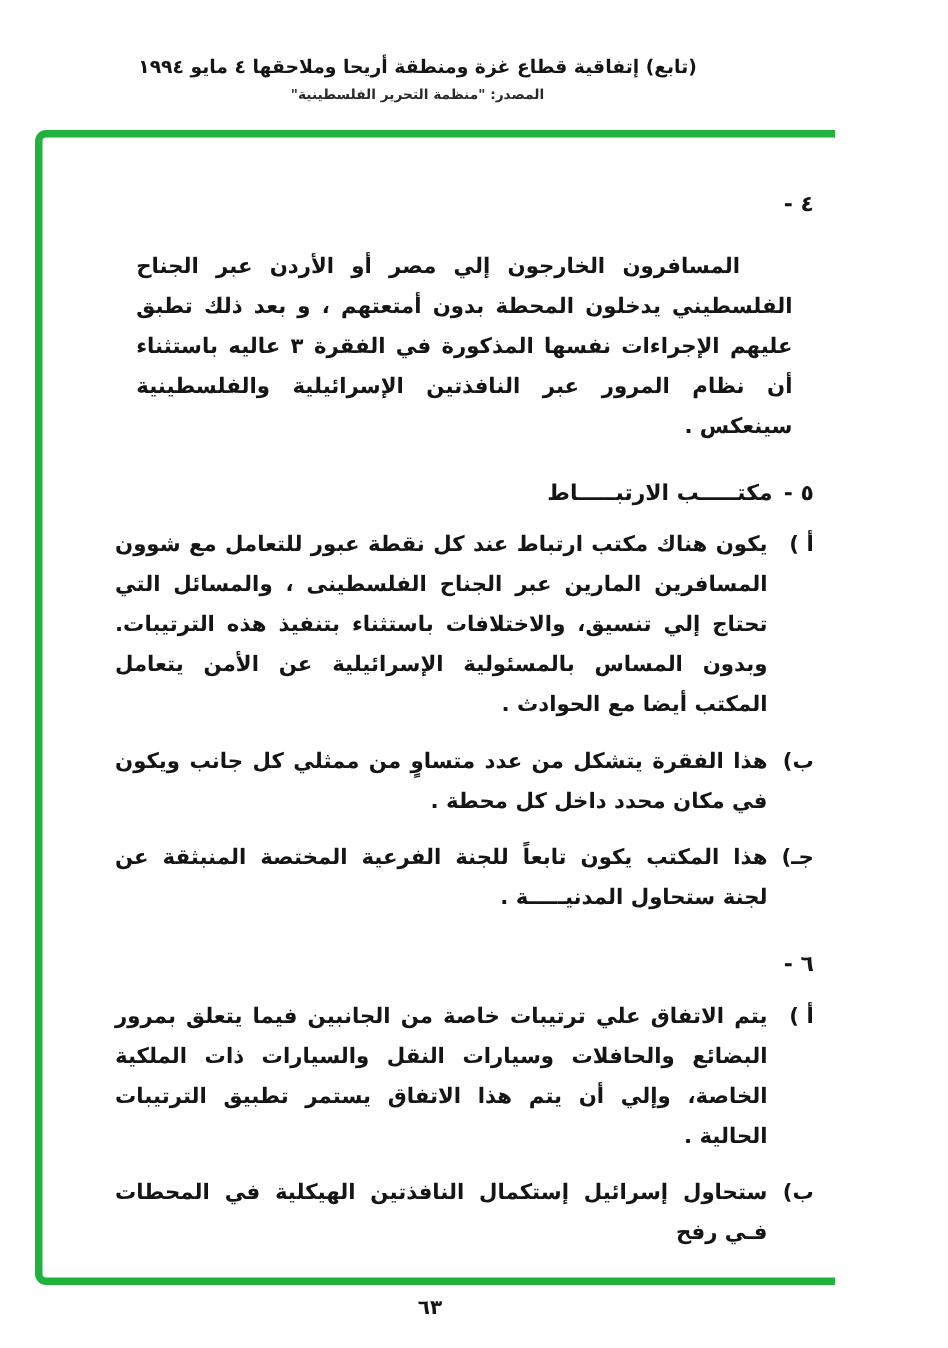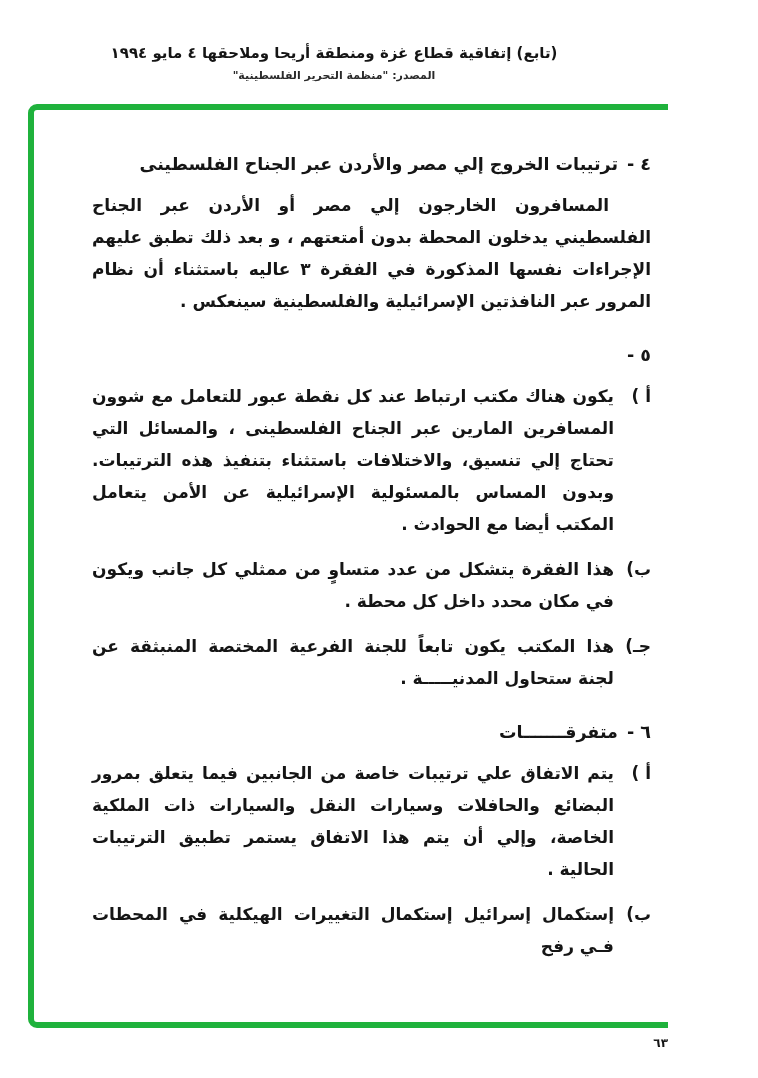--- a/index.html
+++ b/index.html
@@ -64,21 +64,21 @@
 
   .section-heading {
     display: flex;
     gap: 9px;
     margin-bottom: 9px;
     white-space: nowrap;
     font-size: 17.5px;
   }
 
   .para {
-    margin: 0;
+    margin: 17px;
     text-align: justify;
     text-indent: 42px;
   }
 
   .item {
     display: flex;
     gap: 7px;
     align-items: flex-start;
     margin-bottom: 13px;
   }
@@ -91,22 +91,22 @@
     flex: 1;
     text-align: justify;
   }
 
   
   .page-number {
     position: absolute;
     top: 1036px;
     left: 0;
     right: 0;
-    text-align: right;
-    font-size: 12px;
+    text-align: center;
+    font-size: 16px;
     font-weight: 700;
     letter-spacing: 4px;
     padding-left: 20px;
   }
 </style>
 </head>
 <body>
 
 <div class="page">
 
@@ -114,55 +114,54 @@
     <div class="doc-title">(تابع) إتفاقية قطاع غزة ومنطقة أريحا وملاحقها ٤ مايو ١٩٩٤</div>
     <div class="doc-source">المصدر:  "منظمة التحرير الفلسطينية"</div>
   </header>
 
   <div class="green-frame" style="border-color: rgb(31, 178, 60);">
     <div class="content">
 
       <div class="section">
         <div class="section-heading">
           <span>٤ -</span>
-          <span>ترتيبات الخروج إلي مصر والأردن عبر الجناح الفلسطينى</span>
         </div>
         <p class="para">المسافرون الخارجون إلي مصر أو الأردن عبر الجناح الفلسطيني يدخلون المحطة بدون أمتعتهم ، و بعد ذلك تطبق عليهم الإجراءات نفسها المذكورة في الفقرة ٣  عاليه باستثناء أن نظام المرور عبر النافذتين الإسرائيلية والفلسطينية سينعكس .</p>
       </div>
 
       <div class="section">
         <div class="section-heading">
           <span>٥ -</span>
+          <span>مكتـــــب الارتبـــــاط</span>
         </div>
         <div class="item">
           <span class="item-label">أ )</span>
           <div class="item-text">يكون هناك مكتب ارتباط عند كل نقطة عبور للتعامل مع شوون المسافرين المارين عبر الجناح الفلسطينى ، والمسائل التي تحتاج إلي تنسيق، والاختلافات باستثناء بتنفيذ هذه الترتيبات. وبدون المساس بالمسئولية الإسرائيلية عن الأمن يتعامل المكتب أيضا مع الحوادث .</div>
         </div>
         <div class="item">
           <span class="item-label">ب)</span>
           <div class="item-text">هذا الفقرة يتشكل من عدد متساوٍ من ممثلي كل جانب ويكون في مكان محدد داخل كل محطة .</div>
         </div>
         <div class="item">
           <span class="item-label">جـ)</span>
           <div class="item-text">هذا المكتب يكون تابعاً للجنة الفرعية المختصة المنبثقة عن لجنة ستحاول المدنيـــــة .</div>
         </div>
       </div>
 
       <div class="section">
         <div class="section-heading">
           <span>٦ -</span>
-          <span>متفرقـــــــات</span>
         </div>
         <div class="item">
           <span class="item-label">أ )</span>
           <div class="item-text">يتم الاتفاق علي ترتيبات خاصة من الجانبين فيما يتعلق بمرور البضائع والحافلات وسيارات النقل والسيارات ذات الملكية الخاصة، وإلي أن يتم هذا الاتفاق يستمر تطبيق الترتيبات الحالية .</div>
         </div>
         <div class="item">
           <span class="item-label">ب)</span>
-          <div class="item-text">إستكمال إسرائيل إستكمال التغييرات الهيكلية في المحطات فـي رفح</div>
+          <div class="item-text">ستحاول إسرائيل إستكمال النافذتين الهيكلية في المحطات فـي رفح</div>
         </div>
       </div>
 
     </div>
   </div>
 
   <div class="page-number">٦٣</div>
 
 </div>
 

